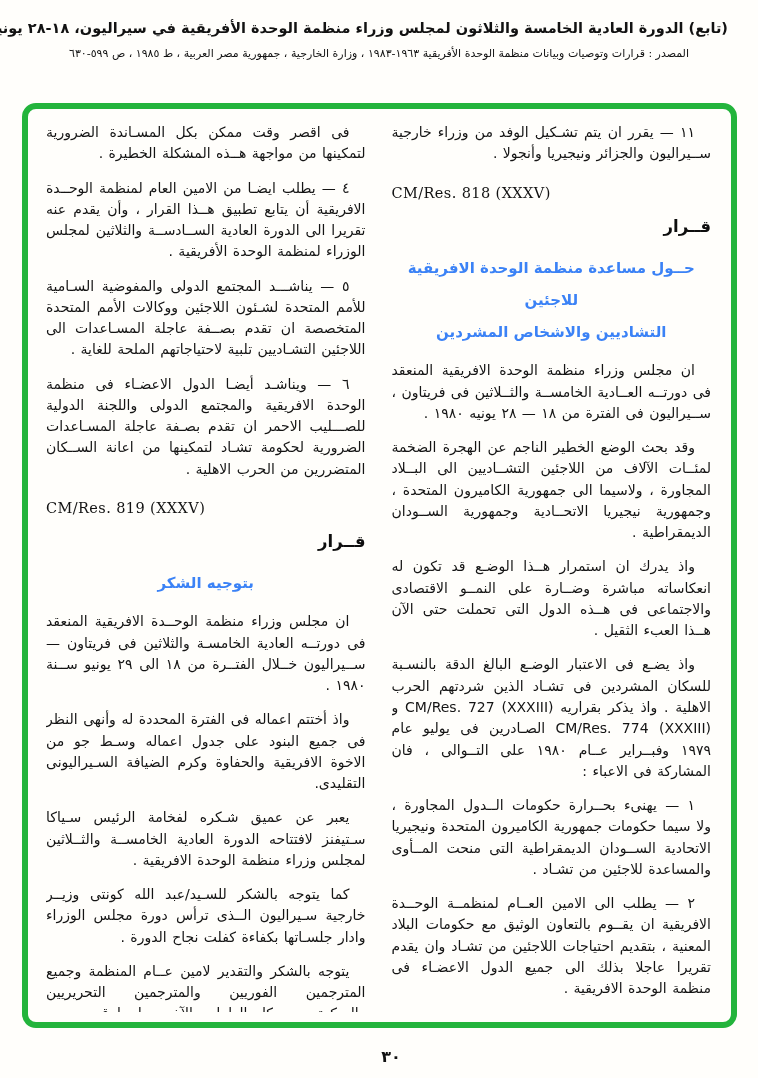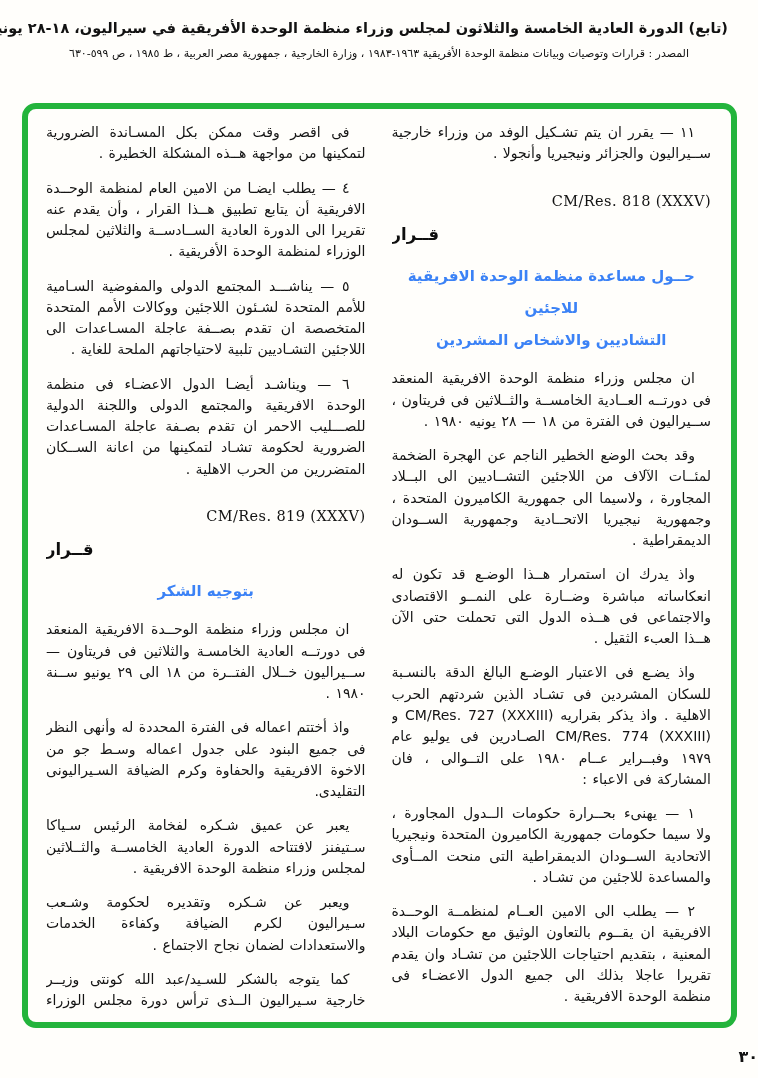--- a/index.html
+++ b/index.html
@@ -67,50 +67,50 @@
     font-size: 14px;
     line-height: 1.52;
     text-align: justify;
     text-indent: 16px;
     color: #141414;
     margin: 0 0 13px 0;
     word-spacing: 1px;
   }
   .ref {
     direction: ltr;
-    text-align: right;
+    text-align: left;
     font-family: "DejaVu Serif", serif;
     font-size: 14.5px;
     color: #121212;
-    margin: 28px 0 16px 0;
+    margin: 20px 0 16px 0;
     letter-spacing: 0.4px;
   }
   .h-main {
-    text-align: left;
+    text-align: right;
     font-weight: bold;
     font-size: 16.5px;
     color: #0e0e0e;
     margin: 14px 0 16px 0;
   }
   .h-sub {
     text-align: center;
     font-weight: bold;
     font-size: 15px;
     line-height: 2.15;
     color: #3b82f6;
     margin: 0 0 12px 0;
     white-space: pre-line;
   }
   
   .page-number {
     position: absolute;
     bottom: 12px;
     left: 0;
     right: 0;
-    text-align: right;
+    text-align: center;
     font-size: 16px;
     font-weight: bold;
     color: #111;
     margin-left: 24px;
   }
 </style>
 </head>
 <body>
 
 <div class="page">
@@ -139,21 +139,20 @@
           <div class="para">فى اقصر وقت ممكن بكل المسـاندة الضرورية لتمكينها من مواجهة هــذه المشكلة الخطيرة .</div>
           <div class="para">٤ — يطلب ايضـا من الامين العام لمنظمة الوحــدة الافريقية أن يتابع تطبيق هــذا القرار ، وأن يقدم عنه تقريرا الى الدورة العادية الســادســة والثلاثين لمجلس الوزراء لمنظمة الوحدة الأفريقية .</div>
           <div class="para">٥ — يناشـــد المجتمع الدولى والمفوضية السـامية للأمم المتحدة لشـئون اللاجئين ووكالات الأمم المتحدة المتخصصة ان تقدم بصــفة عاجلة المسـاعدات الى اللاجئين التشـاديين تلبية لاحتياجاتهم الملحة للغاية .</div>
           <div class="para">٦ — ويناشـد أيضـا الدول الاعضـاء فى منظمة الوحدة الافريقية والمجتمع الدولى واللجنة الدولية للصـــليب الاحمر ان تقدم بصـفة عاجلة المسـاعدات الضرورية لحكومة تشـاد لتمكينها من اعانة الســكان المتضررين من الحرب الاهلية .</div>
           <div class="ref">CM/Res. 819 (XXXV)</div>
           <div class="h-main">قــرار</div>
           <div class="h-sub">بتوجيه الشكر</div>
           <div class="para">ان مجلس وزراء منظمة الوحــدة الافريقية المنعقد فى دورتــه العادية الخامسـة والثلاثين فى فريتاون — ســيراليون خــلال الفتــرة من ١٨ الى ٢٩ يونيو ســنة ١٩٨٠ .</div>
           <div class="para">واذ أختتم اعماله فى الفترة المحددة له وأنهى النظر فى جميع البنود على جدول اعماله وسـط جو من الاخوة الافريقية والحفاوة وكرم الضيافة السـيراليونى التقليدى.</div>
           <div class="para">يعبر عن عميق شـكره لفخامة الرئيس سـياكا سـتيفنز لافتتاحه الدورة العادية الخامســة والثــلاثين لمجلس وزراء منظمة الوحدة الافريقية .</div>
-          <div class="para">ويعبر عن شـكره وتقديره لحكومة وشـعب سـيراليون لكرم الضيافة وكفاءة الخدمات والاستعدادات لضمان نجاح الاجتماع .</div>
           <div class="para">كما يتوجه بالشكر للسـيد/عبد الله كونتى وزيــر خارجية سـيراليون الــذى ترأس دورة مجلس الوزراء وادار جلسـاتها بكفاءة كفلت نجاح الدورة .</div>
           <div class="para">يتوجه بالشكر والتقدير لامين عــام المنظمة وجميع المترجمين الفوريين والمترجمين التحريريين والسكرتيريين وكل العاملين الآخرين لمــا قدموه من خدمات وجهود لانجاح هــذه الدورة والمسـاعدة على انهــاء أعمالها بصورة مرضية .</div>
         </div>
     </div>
   </div>
 
   <div class="page-number">٣٠</div>
 
 </div>
 

